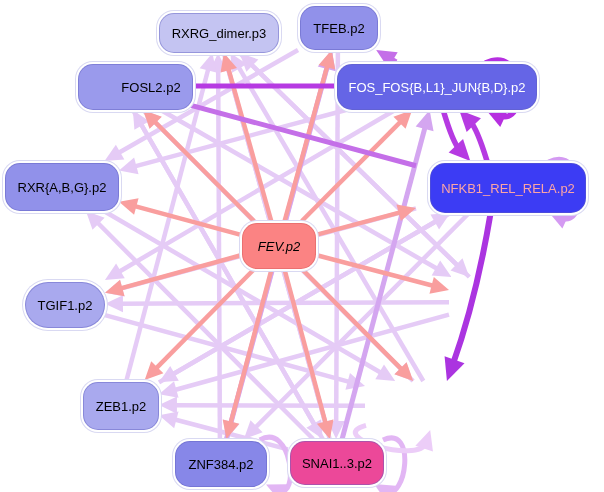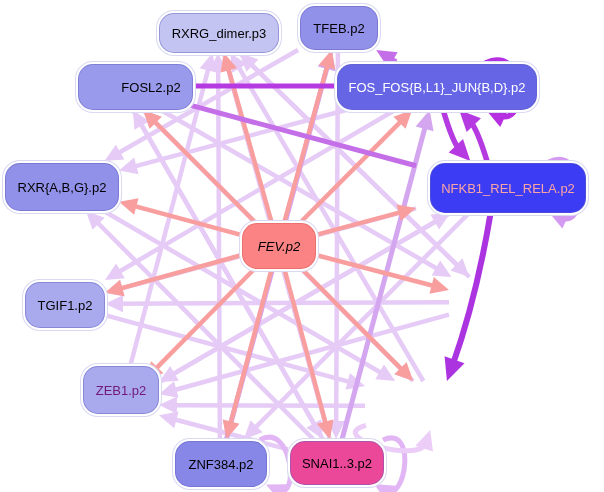--- a/index.html
+++ b/index.html
@@ -246,24 +246,24 @@
     </div>
       <div class="graph-node" style="left: 5px; top: 163px; width: 112px; height: 46px; background: rgb(145, 145, 234); color: #000000;">
       <span>RXR{A,B,G}.p2</span>
     </div>
       <div class="graph-node" style="left: 418px; top: 163px; width: 154px; height: 48px; background: rgb(60, 60, 244); color: #fca5a5; margin-left: 12px;">
       <span>NFKB1_REL_RELA.p2</span>
     </div>
       <div class="graph-node" style="left: 242px; top: 223px; width: 72px; height: 44px; background: rgb(251, 131, 131); color: rgb(0, 0, 0); border-color: rgba(225, 100, 100, 0.6); font-style: italic;">
       <span>FEV.p2</span>
     </div>
-      <div class="graph-node" style="left: 25px; top: 282px; width: 78px; height: 44px; background: rgb(169, 169, 238); color: rgb(0, 0, 0);">
+      <div class="graph-node" style="left: 25px; top: 282px; width: 78px; height: 44px; background: rgb(169, 169, 238); color: rgb(0, 0, 0); border-radius: 23px;">
       <span>TGIF1.p2</span>
     </div>
-      <div class="graph-node" style="left: 83px; top: 366px; width: 74px; height: 46px; background: rgb(169, 169, 238); color: #701a75;">
+      <div class="graph-node" style="left: 83px; top: 382px; width: 74px; height: 46px; background: rgb(169, 169, 238); color: #000000;">
       <span>ZEB1.p2</span>
     </div>
       <div class="graph-node" style="left: 175px; top: 441px; width: 90px; height: 44px; background: rgb(135, 135, 232); color: rgb(0, 0, 0);">
       <span>ZNF384.p2</span>
     </div>
       <div class="graph-node" style="left: 290px; top: 441px; width: 92px; height: 42px; background: #ec4899; color: rgb(0, 0, 0);">
       <span>SNAI1..3.p2</span>
     </div>
     </div>
 

